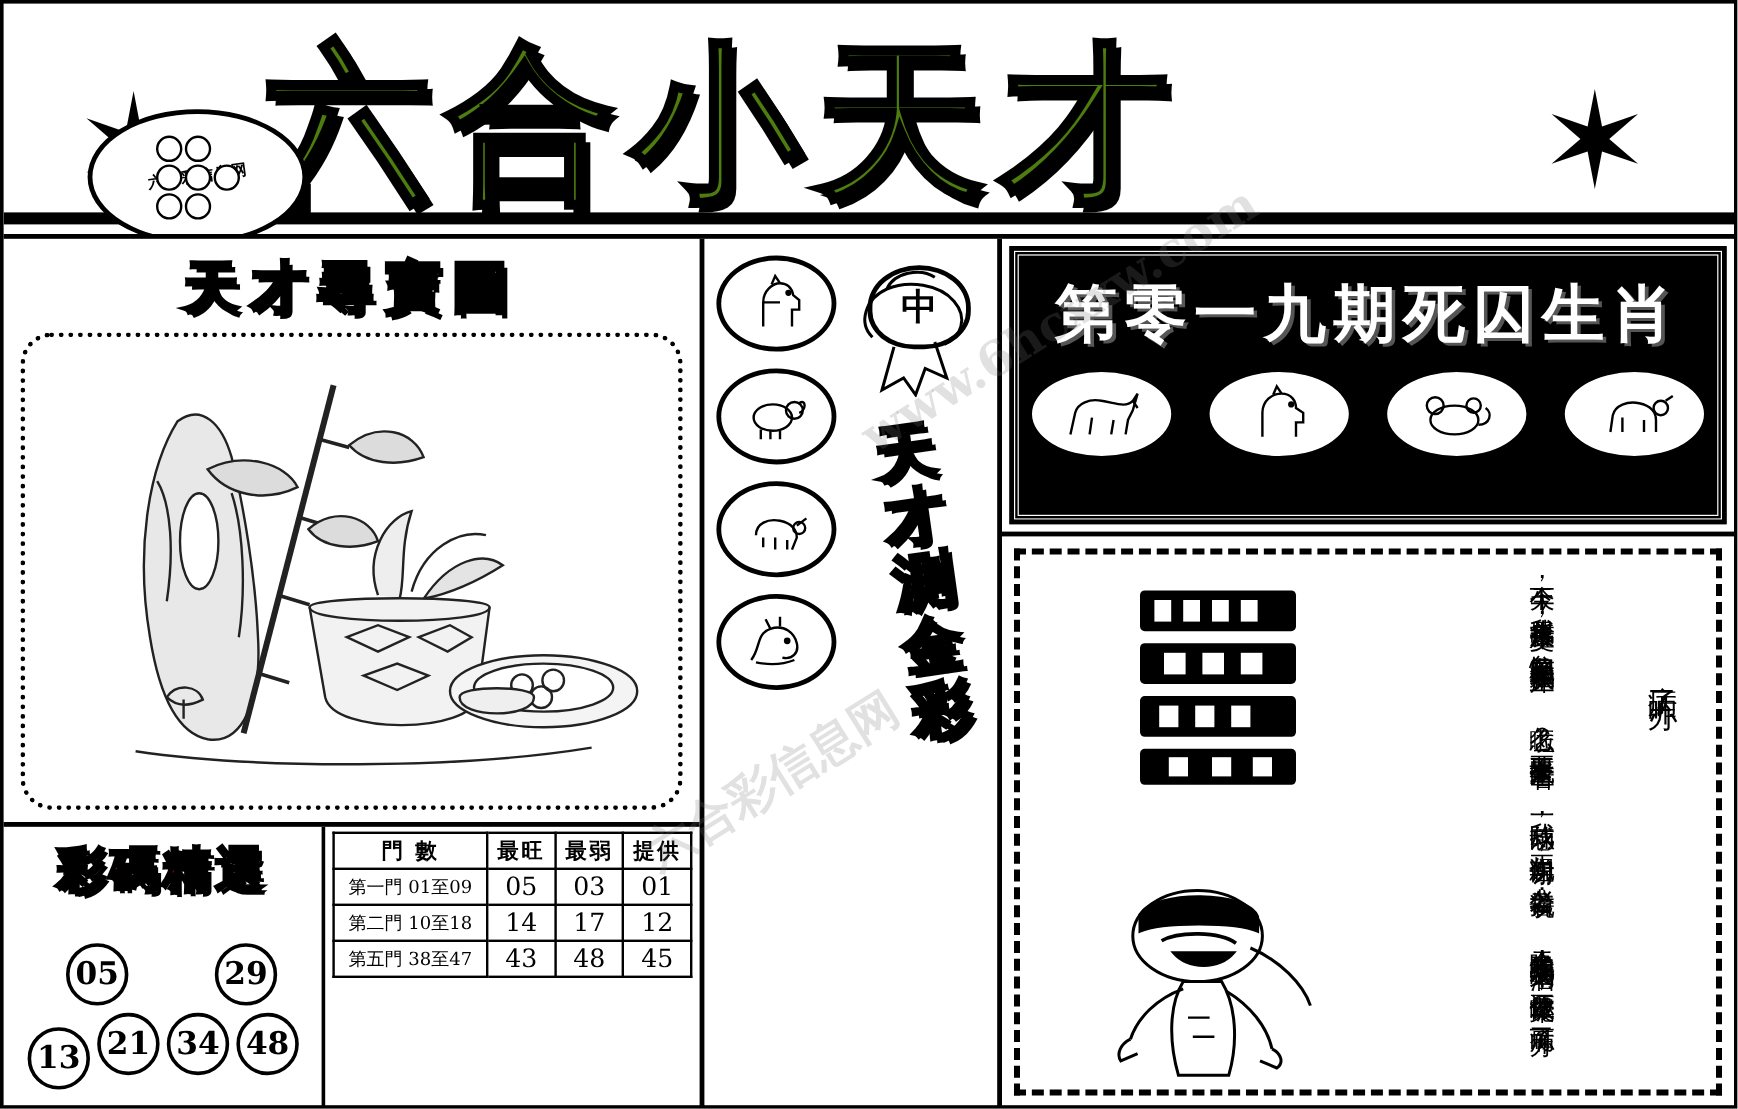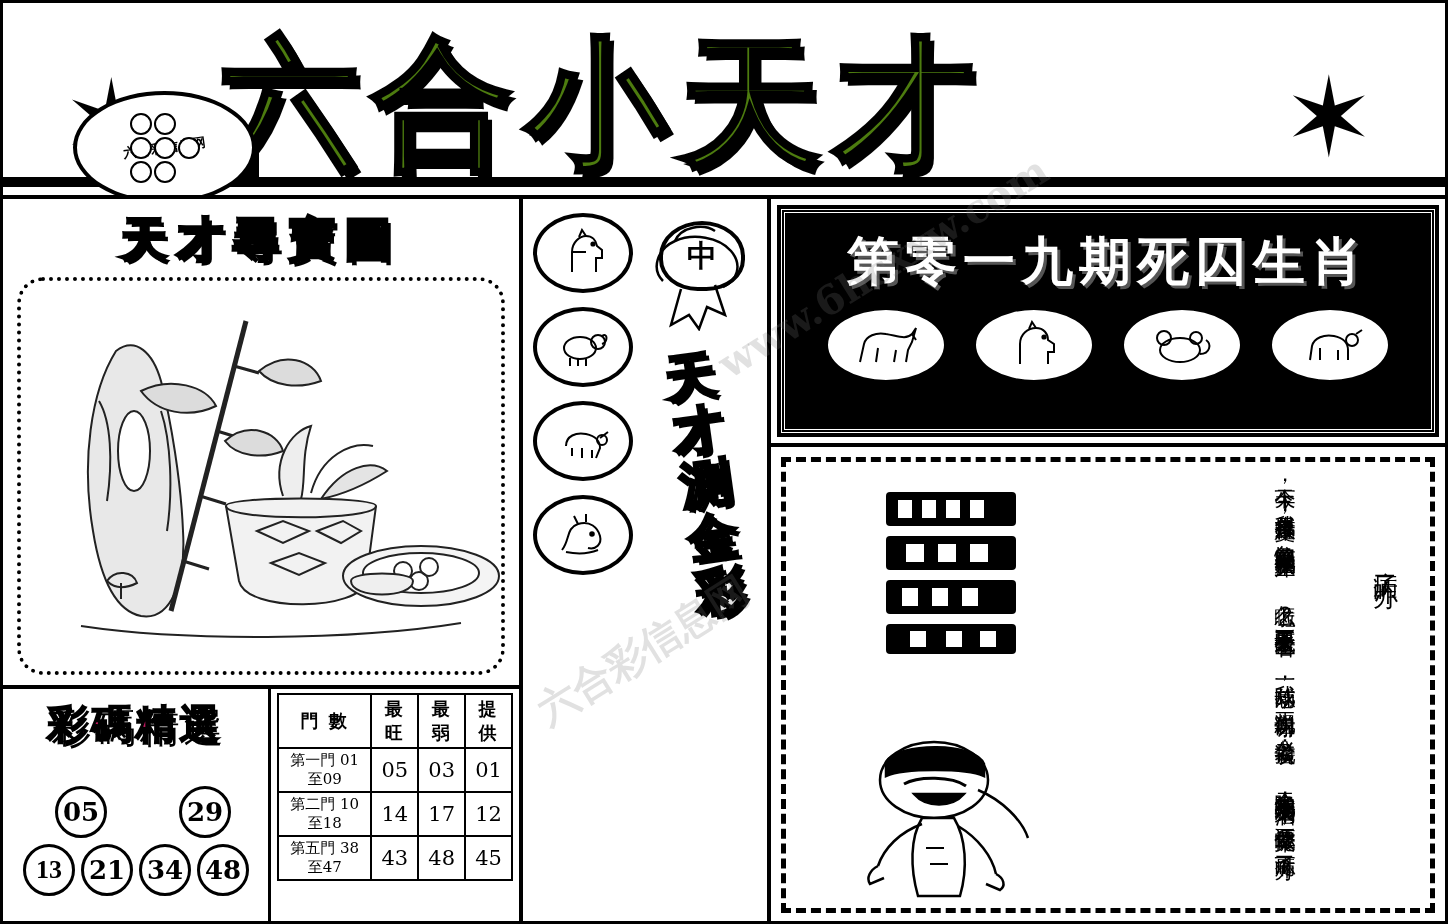--- a/index.html
+++ b/index.html
@@ -18,36 +18,36 @@
   .seal-dots div{display:flex;}
   .seal-dots span{width:18px;height:18px;border:2px solid #000;border-radius:50%;margin:1px;background:#fff;display:block;}
   .star{position:absolute;color:#000;line-height:1;}
   .star.left{left:58px;top:62px;font-size:120px;}
   .star.right{right:70px;top:60px;font-size:110px;}
   .mast-bar{position:absolute;left:0;bottom:8px;width:100%;height:10px;background:#000;}
   .mast-blk{position:absolute;left:218px;bottom:14px;width:38px;height:28px;background:#000;}
 
   
   .body-wrap{display:flex;height:724px;}
-  .col-left{width:520px;border-right:4px solid #000;box-sizing:border-box;display:flex;flex-direction:column;}
+  .col-left{width:584px;border-right:4px solid #000;box-sizing:border-box;display:flex;flex-direction:column;}
   .col-mid{width:248px;border-right:4px solid #000;box-sizing:border-box;position:relative;}
   .col-right{flex:1;display:flex;flex-direction:column;}
 
   
   .tianchai{height:490px;border-bottom:4px solid #000;box-sizing:border-box;padding:6px;position:relative;}
   .tc-title{font-size:46px;font-weight:bold;letter-spacing:10px;text-align:center;
       font-family:"DejaVu Serif","Liberation Serif",serif;
       color:#fff;-webkit-text-stroke:3px #000;text-shadow:4px 4px 0 #000;margin:4px 0 6px;}
   .tc-frame{height:390px;border:4px dotted #000;border-radius:26px;margin:0 8px;position:relative;overflow:hidden;background:#fff;}
   .tc-art{position:absolute;left:0;top:0;width:100%;height:100%;}
 
   
   .bottom-left{flex:1;display:flex;}
   .picks{width:268px;border-right:3px solid #000;box-sizing:border-box;position:relative;padding:6px;}
-  .picks-title{font-size:40px;font-weight:normal;letter-spacing:4px;text-align:center;
+  .picks-title{font-size:40px;font-weight:bold;letter-spacing:4px;text-align:center;
       font-family:"DejaVu Serif","Liberation Serif",serif;
       color:#be185d;-webkit-text-stroke:3px #000;text-shadow:4px 4px 0 #000;margin-top:2px;}
   .picks-nums{position:relative;height:140px;margin-top:8px;}
   .ball{position:absolute;border:3px solid #000;border-radius:50%;width:46px;height:46px;
       display:flex;align-items:center;justify-content:center;font-size:26px;font-weight:bold;
       font-family:"DejaVu Serif","Liberation Serif",serif;background:#fff;}
   .tbl-wrap{flex:1;padding:4px 6px 6px 6px;box-sizing:border-box;}
   .tbl-title{text-align:center;font-size:23px;font-weight:bold;letter-spacing:2px;margin:2px 0 5px;
       font-family:"DejaVu Serif","Liberation Serif",serif;}
   table{border-collapse:collapse;width:100%;font-family:"DejaVu Serif","Liberation Serif",serif;}
@@ -174,21 +174,21 @@
           </svg>
         </div>
       </div>
 
       <div class="bottom-left">
         <div class="picks">
           <div class="picks-title">彩碼精選</div>
           <div class="picks-nums">
             <div class="ball" style="left:46px;top:26px;">05</div>
             <div class="ball" style="left:170px;top:26px;">29</div>
-            <div class="ball" style="left:14px;top:84px;font-family:Liberation Serif, serif;">13</div>
+            <div class="ball" style="left:14px;top:96px;">13</div>
             <div class="ball" style="left:72px;top:84px;">21</div>
             <div class="ball" style="left:130px;top:84px;">34</div>
             <div class="ball" style="left:188px;top:84px;">48</div>
           </div>
         </div>
 
         <div class="tbl-wrap">
           <table>
             <thead>
               <tr>

